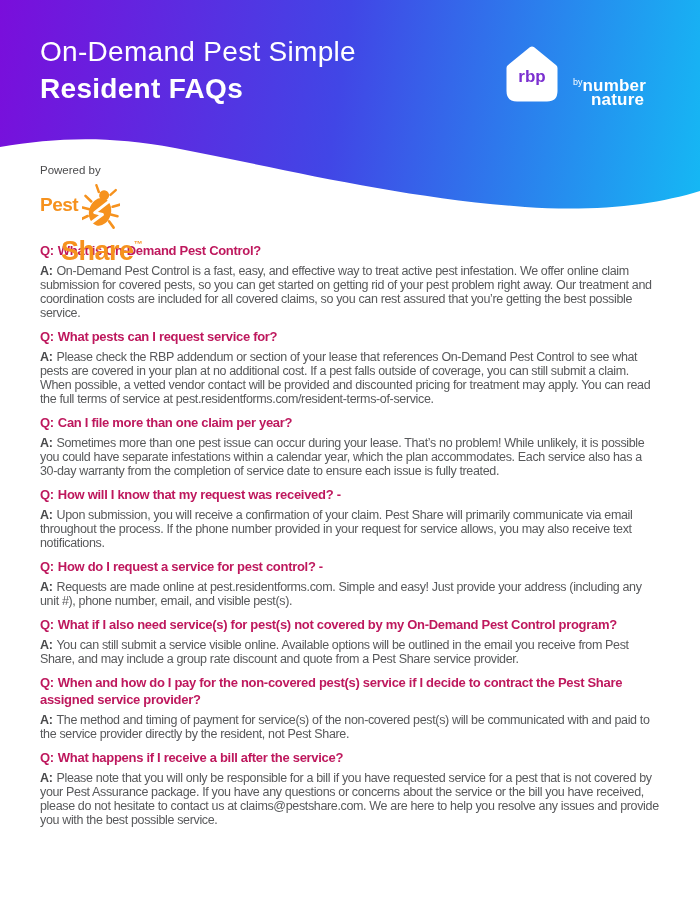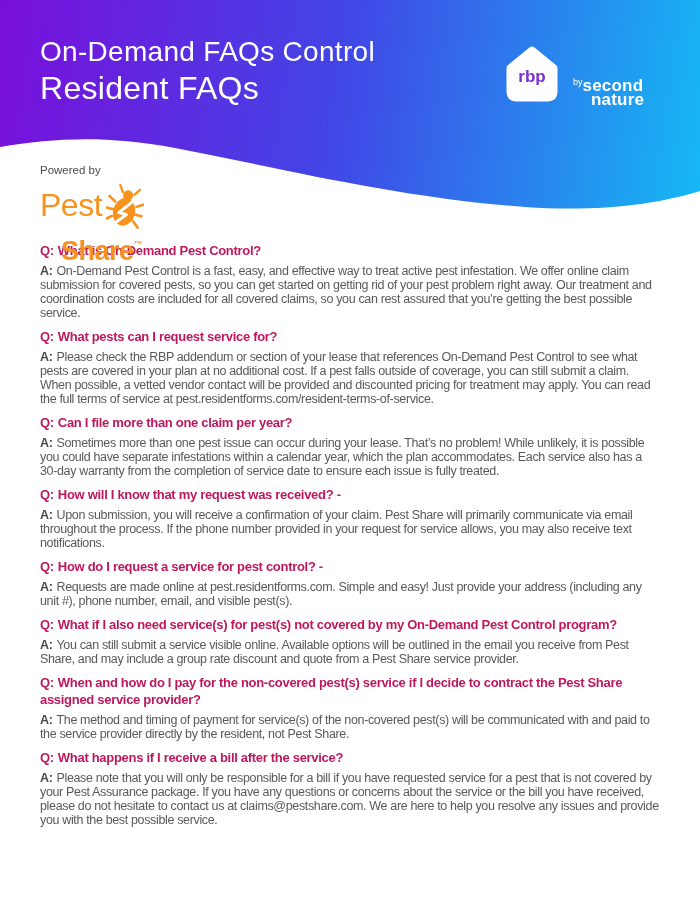--- a/index.html
+++ b/index.html
@@ -9,32 +9,32 @@
     font-family:"Liberation Sans",sans-serif;
   }
   
   .hero{
     position:relative;width:700px;height:230px;
     background:linear-gradient(98deg,#7A0EDB 0%,#4146E6 48%,#15B9F4 100%);
   }
   .hero-wave{position:absolute;left:0;bottom:0;width:700px;height:95px;display:block;}
   .titles{position:absolute;left:40px;top:33px;color:#ffffff;}
   .t1{font-size:28px;font-weight:400;letter-spacing:.3px;line-height:37px;}
-  .t2{font-size:32px;font-weight:400;letter-spacing:.3px;line-height:37px;}
+  .t2{font-size:28px;font-weight:700;letter-spacing:.3px;line-height:37px;}
   .rbp{position:absolute;left:500px;top:42px;display:flex;align-items:flex-end;gap:9px;}
   .rbp-badge{display:block;}
   .sn{position:relative;color:#ffffff;line-height:16px;padding-top:2px;}
   .sn .by{font-size:9px;font-weight:400;vertical-align:6px;margin-right:0;}
   .sn-top{font-size:17px;font-weight:700;letter-spacing:.2px;}
   .sn-bot{display:block;font-size:17px;font-weight:700;letter-spacing:.2px;margin-left:18px;margin-top:-2px;}
   
   .ps{position:absolute;left:40px;top:164px;z-index:3;}
   .ps-pow{font-size:11.5px;color:#4B4B4D;margin-bottom:16px;}
   .ps-row{display:flex;align-items:flex-start;gap:4px;}
-  .ps-w1{font-size:32px;font-weight:400;color:#F6921E;line-height:26px;letter-spacing:-.5px;text-align:right;}
+  .ps-w1{font-size:19px;font-weight:700;color:#F6921E;line-height:26px;letter-spacing:-.5px;text-align:right;}
   .ps-w2{font-size:27px;font-weight:700;color:#F6921E;line-height:25px;letter-spacing:-.5px;margin-left:21px;}
   .ps-w2 sup{font-size:9px;vertical-align:13px;}
   .bug{display:block;margin-top:-8px;}
   
   .content{padding:12px 40px 0 40px;}
   .faq .q{
     margin:0 0 5px 0;font-size:13px;font-weight:700;color:#be185d;
     line-height:17px;letter-spacing:-.3px;
   }
   .faq .q .qtext{margin-left:4px;}
@@ -45,32 +45,32 @@
   .faq .a .ap{font-weight:700;color:#48484A;margin-right:4px;}
 </style>
 </head>
 <body>
 
 <div class="page">
 
   <header class="hero">
 
     <div class="titles">
-      <div class="t1">On-Demand FAQs Control</div>
+      <div class="t1">On-Demand Pest Simple</div>
       <div class="t2">Resident FAQs</div>
     </div>
 
     <div class="rbp">
       <svg class="rbp-badge" width="64" height="66" viewBox="0 0 64 66">
         <rect x="15" y="16" width="34" height="34" rx="8" transform="rotate(45 32 33)" fill="#35C4CF"></rect>
         <path d="M32 8 L54 26 L54 49 Q54 56 47 56 L17 56 Q10 56 10 49 L10 26 Z" fill="#ffffff" stroke="#ffffff" stroke-width="7" stroke-linejoin="round"></path>
         <text x="32" y="40" text-anchor="middle" font-family="Liberation Sans, sans-serif" font-size="17" font-weight="700" fill="#7B2FD0">rbp</text>
       </svg>
       <div class="sn">
-        <span class="by">by</span><span class="sn-top">second</span>
+        <span class="by">by</span><span class="sn-top">number</span>
         <span class="sn-bot">nature</span>
       </div>
     </div>
 
     <svg class="hero-wave" viewBox="0 0 700 95" preserveAspectRatio="none">
       <path d="M0,12 C55,3 105,0 175,13 C285,34 395,62 525,72 C595,77 655,70 700,56 L700,95 L0,95 Z" fill="#ffffff"></path>
     </svg>
 
     <div class="ps">
       <div class="ps-pow">Powered by</div>

